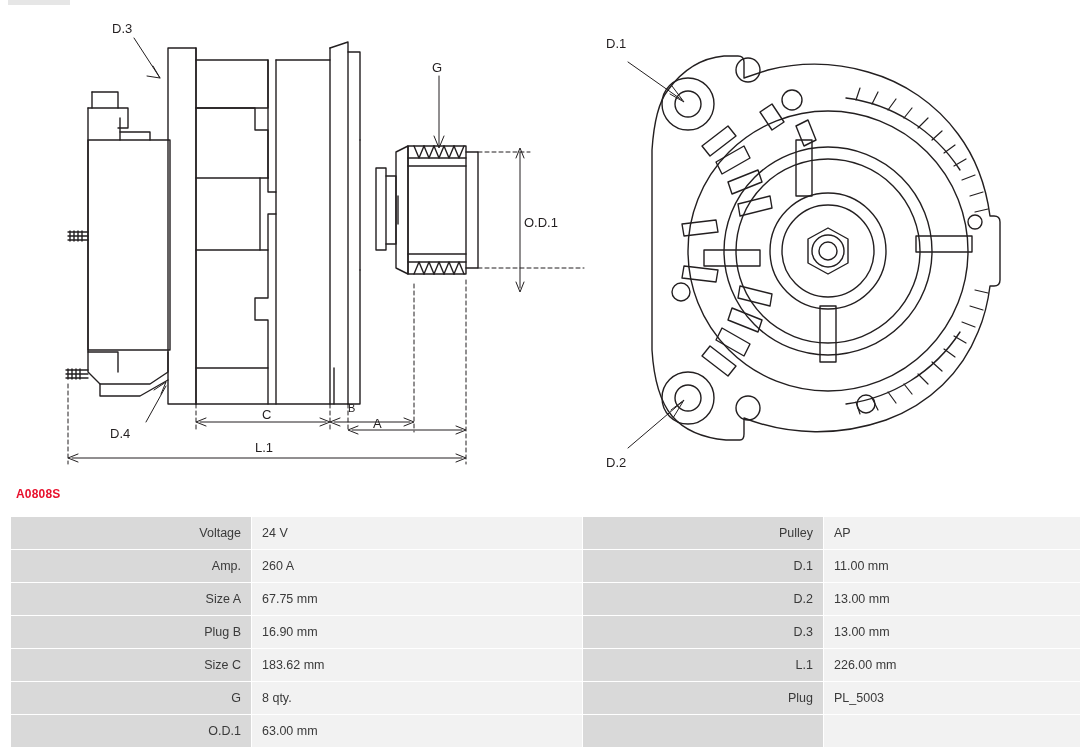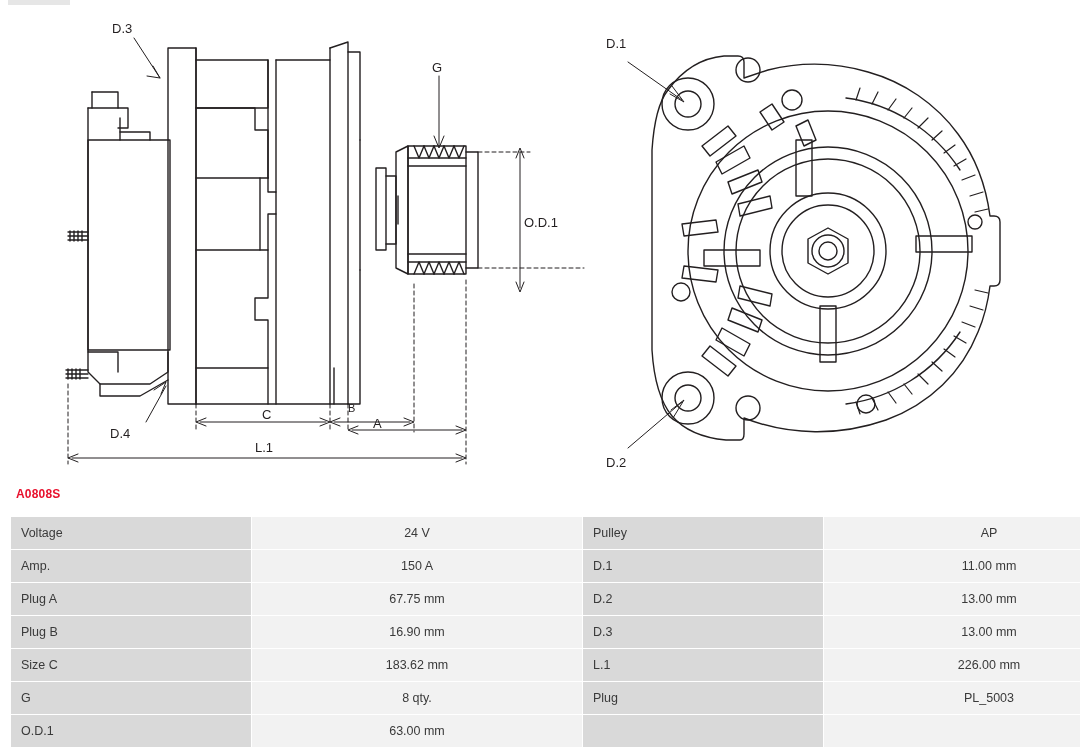--- a/index.html
+++ b/index.html
@@ -50,26 +50,27 @@
   }
   .spec-table td {
     height: 32px;
     padding: 0 10px;
     font-size: 12.5px;
     border: 1px solid #ffffff;
     vertical-align: middle;
   }
   .spec-table td.label {
     background: #d9d9d9;
+    text-align: right;
     color: #3a3a3a;
     width: 220px;
   }
   .spec-table td.value {
     background: #f2f2f2;
-    text-align: center;
+    text-align: left;
     color: #3a3a3a;
     width: 310px;
   }
   .spec-table td.empty {
     background: #f2f2f2;
     border-color: #ffffff;
   }
   .spec-table td.empty-label {
     background: #d9d9d9;
   }
@@ -302,26 +303,26 @@
   <table class="spec-table">
     <tbody>
       <tr>
         <td class="label">Voltage</td>
         <td class="value">24 V</td>
         <td class="label">Pulley</td>
         <td class="value">AP</td>
       </tr>
       <tr>
         <td class="label">Amp.</td>
-        <td class="value">150 A</td>
+        <td class="value">260 A</td>
         <td class="label">D.1</td>
         <td class="value">11.00 mm</td>
       </tr>
       <tr>
-        <td class="label">Plug A</td>
+        <td class="label">Size A</td>
         <td class="value">67.75 mm</td>
         <td class="label">D.2</td>
         <td class="value">13.00 mm</td>
       </tr>
       <tr>
         <td class="label">Plug B</td>
         <td class="value">16.90 mm</td>
         <td class="label">D.3</td>
         <td class="value">13.00 mm</td>
       </tr>

